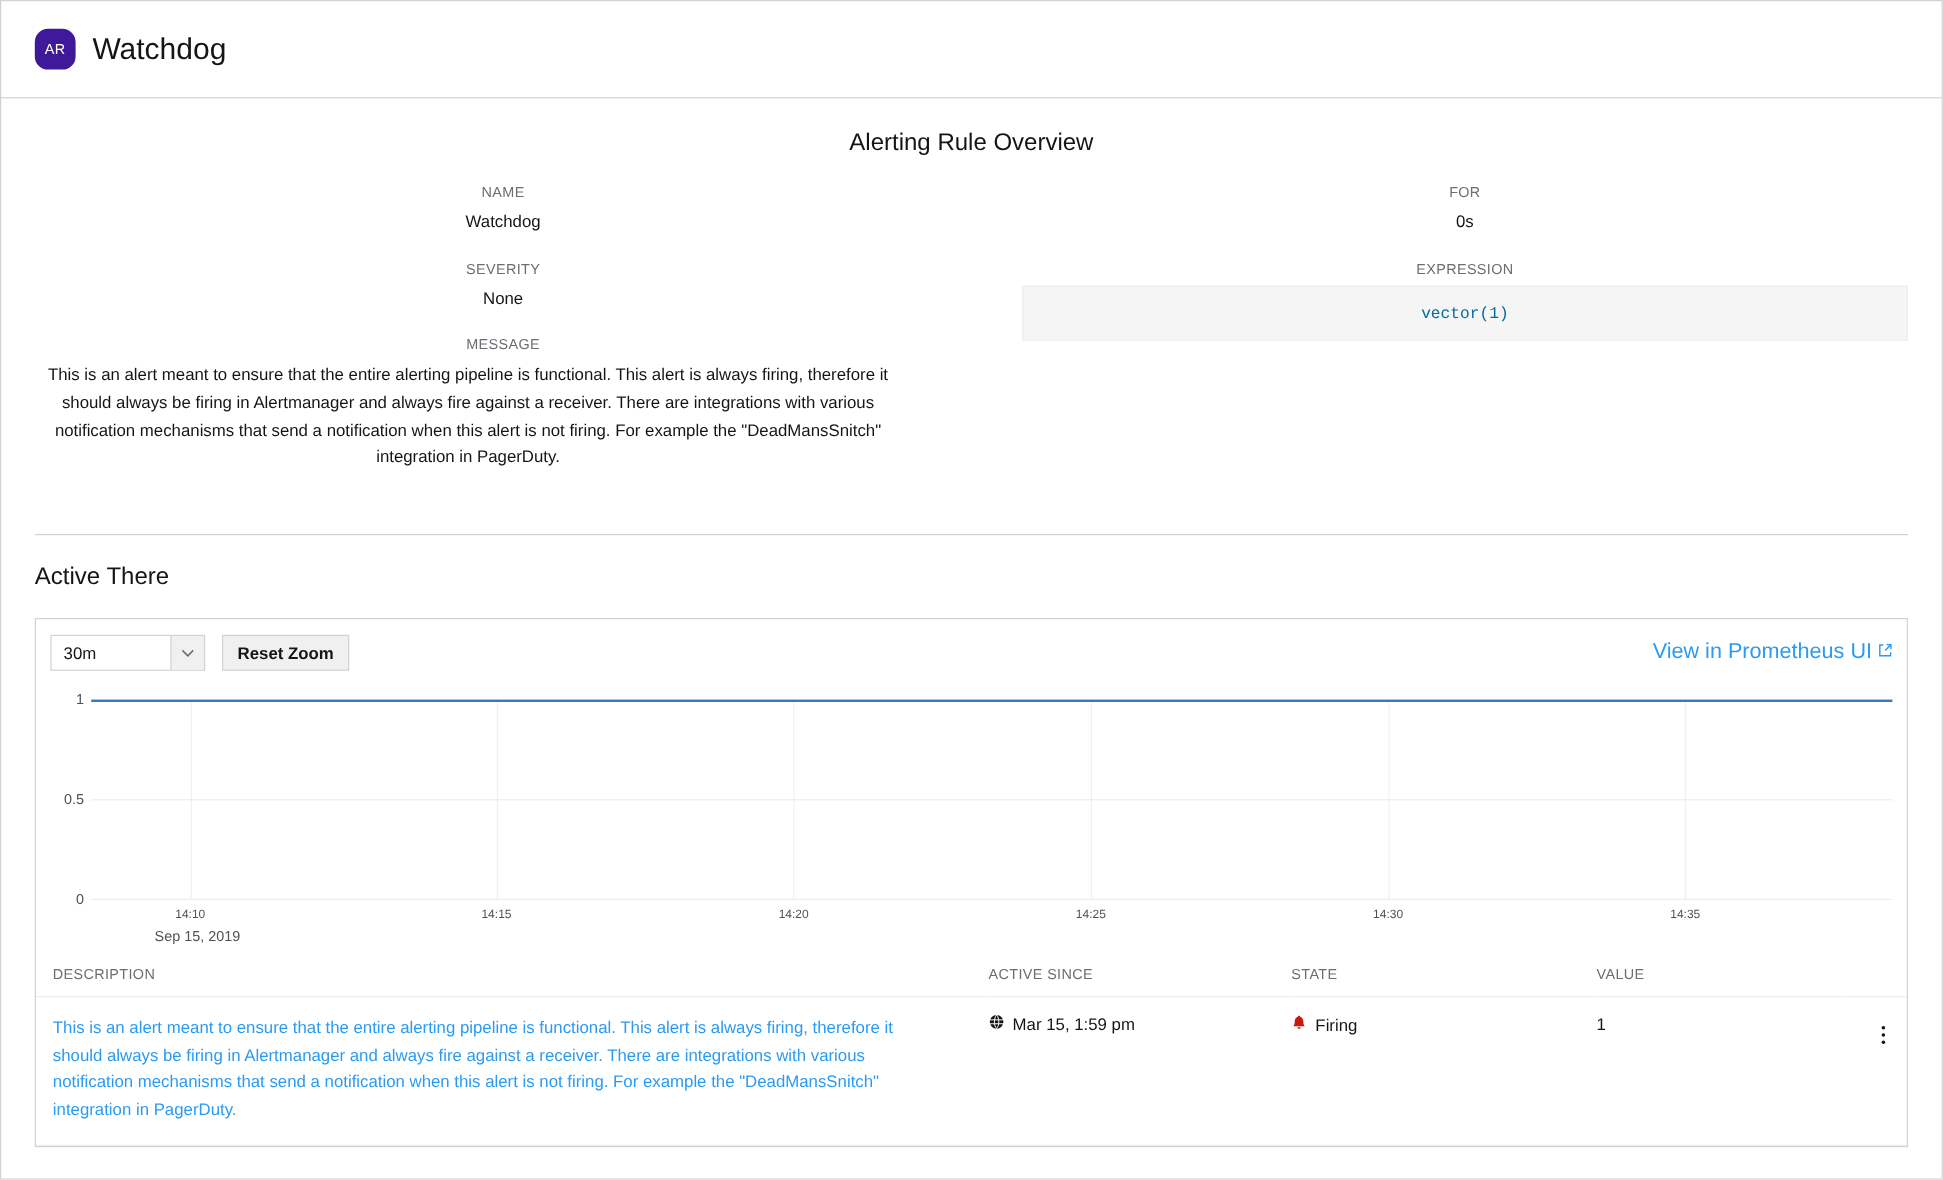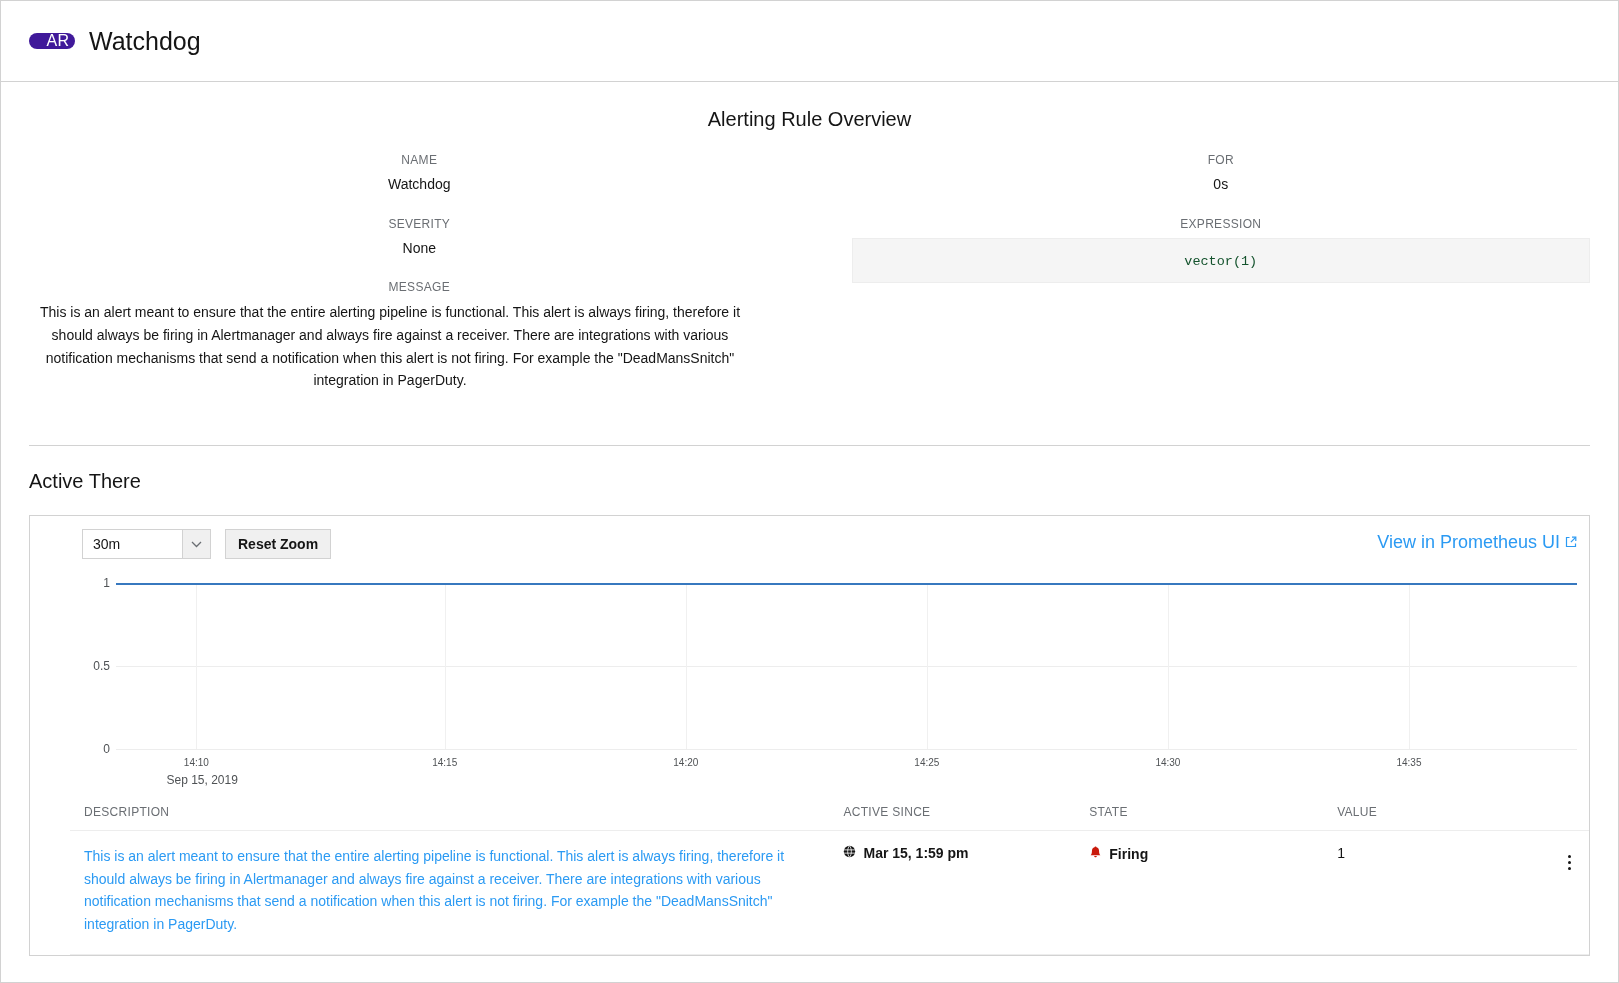--- a/index.html
+++ b/index.html
@@ -28,31 +28,30 @@
   .page-header {
     height: 81px;
     box-sizing: border-box;
     border-bottom: 1px solid #d2d2d2;
     display: flex;
     align-items: center;
     padding: 0 28px;
   }
   .badge {
     width: 34px;
-    height: 16px;
+    height: 34px;
     border-radius: 11px;
     background: #40199A;
     color: #fff;
-    font-size: 16px;
+    font-size: 12px;
     letter-spacing: 0.4px;
     display: flex;
     align-items: center;
     justify-content: center;
     flex: 0 0 auto;
-    padding-left: 12px;
   }
   .page-title {
     margin-left: 14px;
     font-size: 25px;
     font-weight: 400;
     color: #151515;
     line-height: 1;
   }
 
   
@@ -96,36 +95,35 @@
     background: #f5f5f5;
     border: 1px solid #ededed;
     padding: 13px 12px;
     box-sizing: border-box;
     width: 740px;
     max-width: 100%;
   }
   .expression-box code {
     font-family: "Liberation Mono", monospace;
     font-size: 13.5px;
-    color: #14532d;
+    color: #0369a1;
   }
 
   .divider-full {
     border: 0;
     border-top: 1px solid #d2d2d2;
     margin: 32px 0 0 0;
   }
 
   
   .alerts-section { padding: 24px 28px 0 28px; }
   .panel {
     border: 1px solid #d2d2d2;
     box-sizing: border-box;
     background: #fff;
-    padding-left: 40px;
   }
   .panel-toolbar {
     display: flex;
     align-items: center;
     padding: 13px 12px 10px 12px;
     position: relative;
   }
   .select-wrap {
     display: flex;
     height: 30px;
@@ -262,21 +260,21 @@
   .c-value { width: 200px; }
   .c-kebab { width: 40px; text-align: right; padding-right: 12px !important; }
   th.c-desc { padding-left: 14px !important; }
   .desc-link {
     color: #2b9af3;
     text-decoration: none;
     line-height: 1.62;
     display: block;
     max-width: 722px;
   }
-  .with-icon { display: flex; align-items: flex-end; gap: 7px; font-weight: bold; }
+  .with-icon { display: flex; align-items: flex-end; gap: 7px; }
   .kebab {
     display: inline-flex;
     flex-direction: column;
     gap: 3px;
     padding: 4px 6px;
     cursor: pointer;
   }
   .kebab i {
     width: 3px; height: 3px;
     border-radius: 50%;

